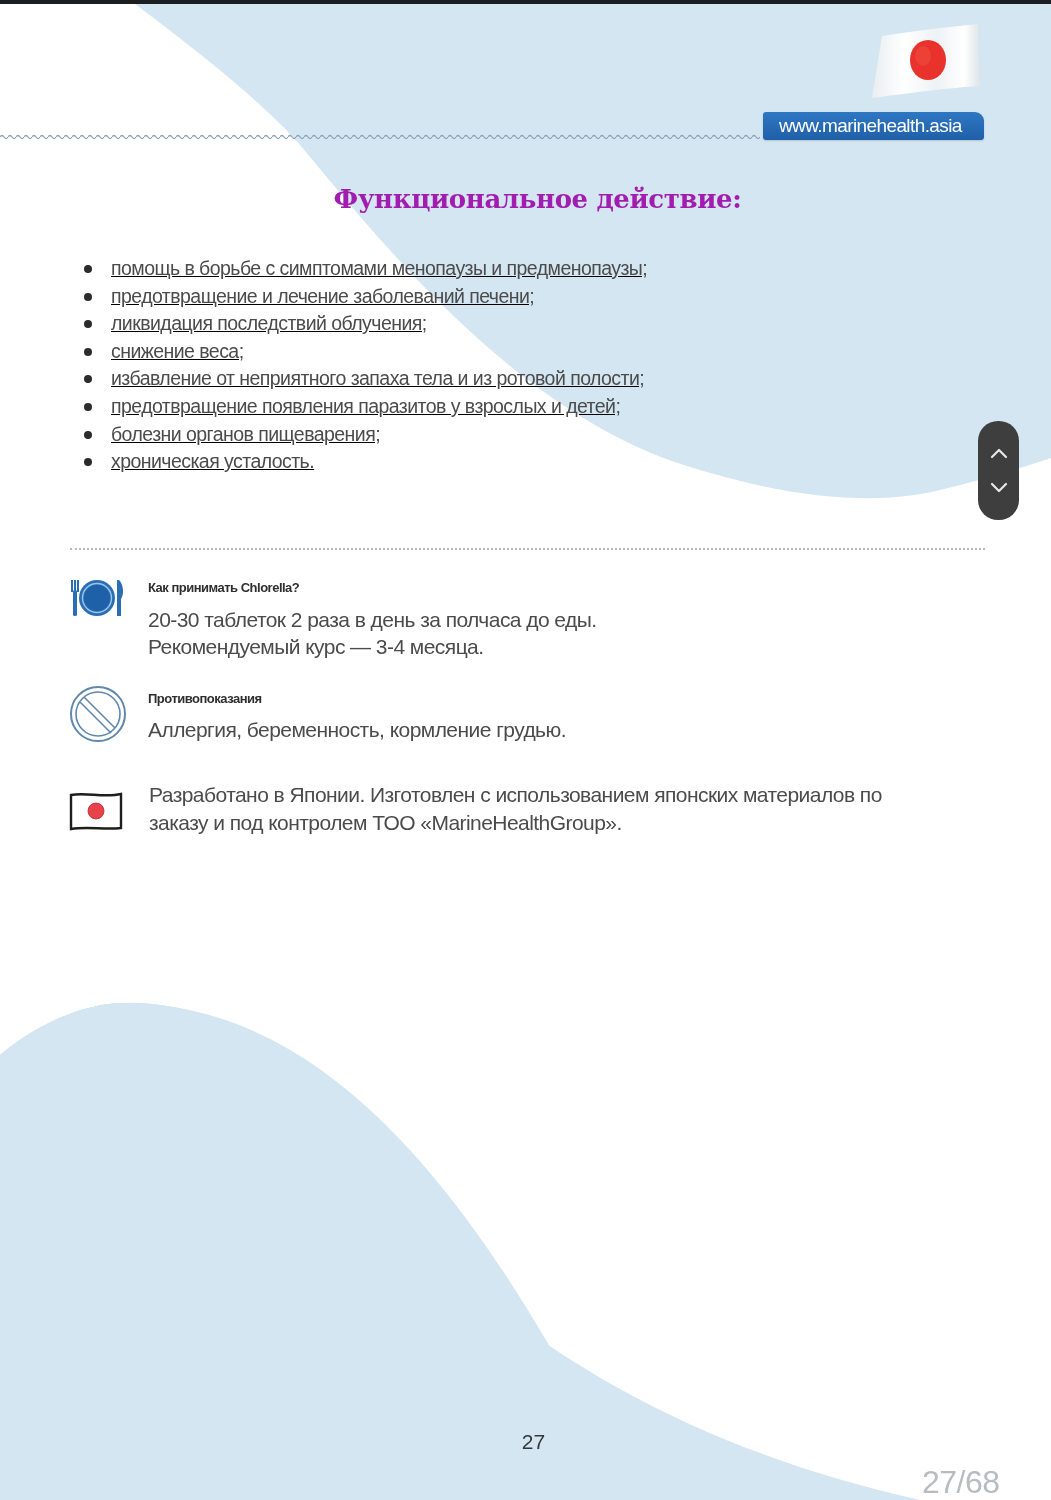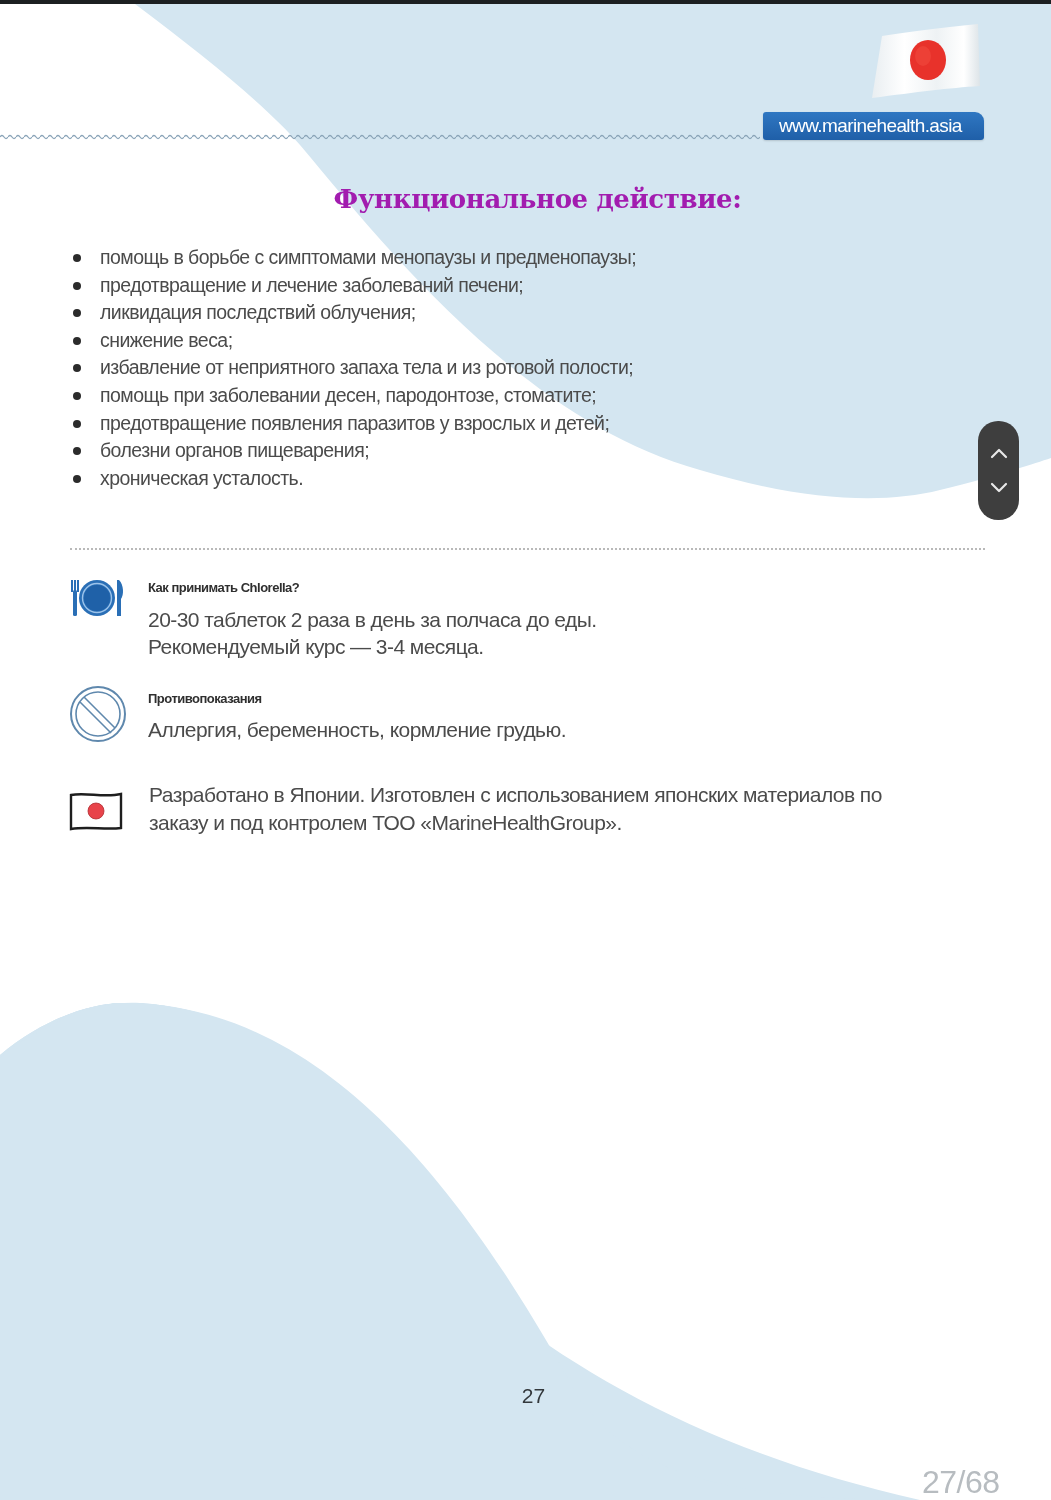--- a/index.html
+++ b/index.html
@@ -25,21 +25,21 @@
     .flag { position:absolute; left:868px; top:22px; width:118px; height:78px; }
 
     .title {
       position:absolute; left:0; width:1051px; top:184px; text-align:center;
       padding-left:4px;
       font-family:"DejaVu Serif", serif; font-weight:bold; font-size:26px;
       color:#a21caf; letter-spacing:-0.4px;
     }
     .title span { position:relative; left:8px; }
 
-    .bullets { position:absolute; left:70px; top:243px; margin:1px; padding:0; list-style:none; }
+    .bullets { position:absolute; left:70px; top:243px; margin:12px; padding:0; list-style:none;text-decoration:underline; }
     .bullets li {
       height:27.6px; line-height:27.6px; font-size:19.5px; color:#4b4b4b;
       letter-spacing:-0.55px; white-space:nowrap; position:relative; padding-left:29px;
     }
     .bullets li .dot {
       position:absolute; left:2px; top:10px; width:8px; height:8px; border-radius:50%; background:#2b2b2b;
     }
 
     .divider {
       position:absolute; left:70px; top:548px; width:915px; height:0;
@@ -54,21 +54,21 @@
     .scroll-ctrl {
       position:absolute; left:978px; top:421px; width:41px; height:99px;
       background:#3e3e3e; border-radius:20px; z-index:3;
     }
     .scroll-ctrl .arrow {
       position:absolute; left:0; width:41px; height:40px; display:flex; align-items:center; justify-content:center;
     }
     .scroll-ctrl .up { top:12px; }
     .scroll-ctrl .down { top:47px; }
 
-    .page-num { position:absolute; left:0; width:1051px; top:1384px; text-align:center; font-size:21px; color:#33383c; }
+    .page-num { position:absolute; left:0; width:1051px; top:1430px; text-align:center; font-size:21px; color:#33383c; }
     .page-num span { position:relative; left:8px; }
     .page-counter { position:absolute; left:922px; top:1464px; font-size:32px; color:#b7bcc0; letter-spacing:-0.5px; z-index:3; }
   </style>
 </head>
 <body>
 
 <div class="topbar"></div>
 
 <svg class="bgshapes" viewBox="0 0 1051 1500" xmlns="http://www.w3.org/2000/svg">
   <path d="M135 4 C 210 60, 270 110, 300 145 C 380 240, 520 420, 700 470 C 800 500, 880 505, 940 490 C 990 478, 1030 465, 1051 458 L 1051 4 Z" fill="#d4e6f1"></path>
@@ -123,21 +123,20 @@
 <div class="url-badge layer">www.marinehealth.asia</div>
 
 <div class="title layer"><span>Функциональное действие:</span></div>
 
 <ul class="bullets layer">
   <li><span class="dot"></span><span>помощь в борьбе с симптомами менопаузы и предменопаузы;</span></li>
   <li><span class="dot"></span><span>предотвращение и лечение заболеваний печени;</span></li>
   <li><span class="dot"></span><span>ликвидация последствий облучения;</span></li>
   <li><span class="dot"></span><span>снижение веса;</span></li>
   <li><span class="dot"></span><span>избавление от неприятного запаха тела и из ротовой полости;</span></li>
-  <li><span class="dot"></span><span>помощь при заболевании десен, пародонтозе, стоматите;</span></li>
   <li><span class="dot"></span><span>предотвращение появления паразитов у взрослых и детей;</span></li>
   <li><span class="dot"></span><span>болезни органов пищеварения;</span></li>
   <li><span class="dot"></span><span>хроническая усталость.</span></li>
 </ul>
 
 <div class="divider layer"></div>
 
 <svg class="icon layer" style="left:68px; top:577px; width:58px; height:42px;" viewBox="0 0 58 42" xmlns="http://www.w3.org/2000/svg">
   <rect x="3" y="3" width="2" height="12" fill="#2a6fb6"></rect>
   <rect x="6" y="3" width="2" height="12" fill="#2a6fb6"></rect>

